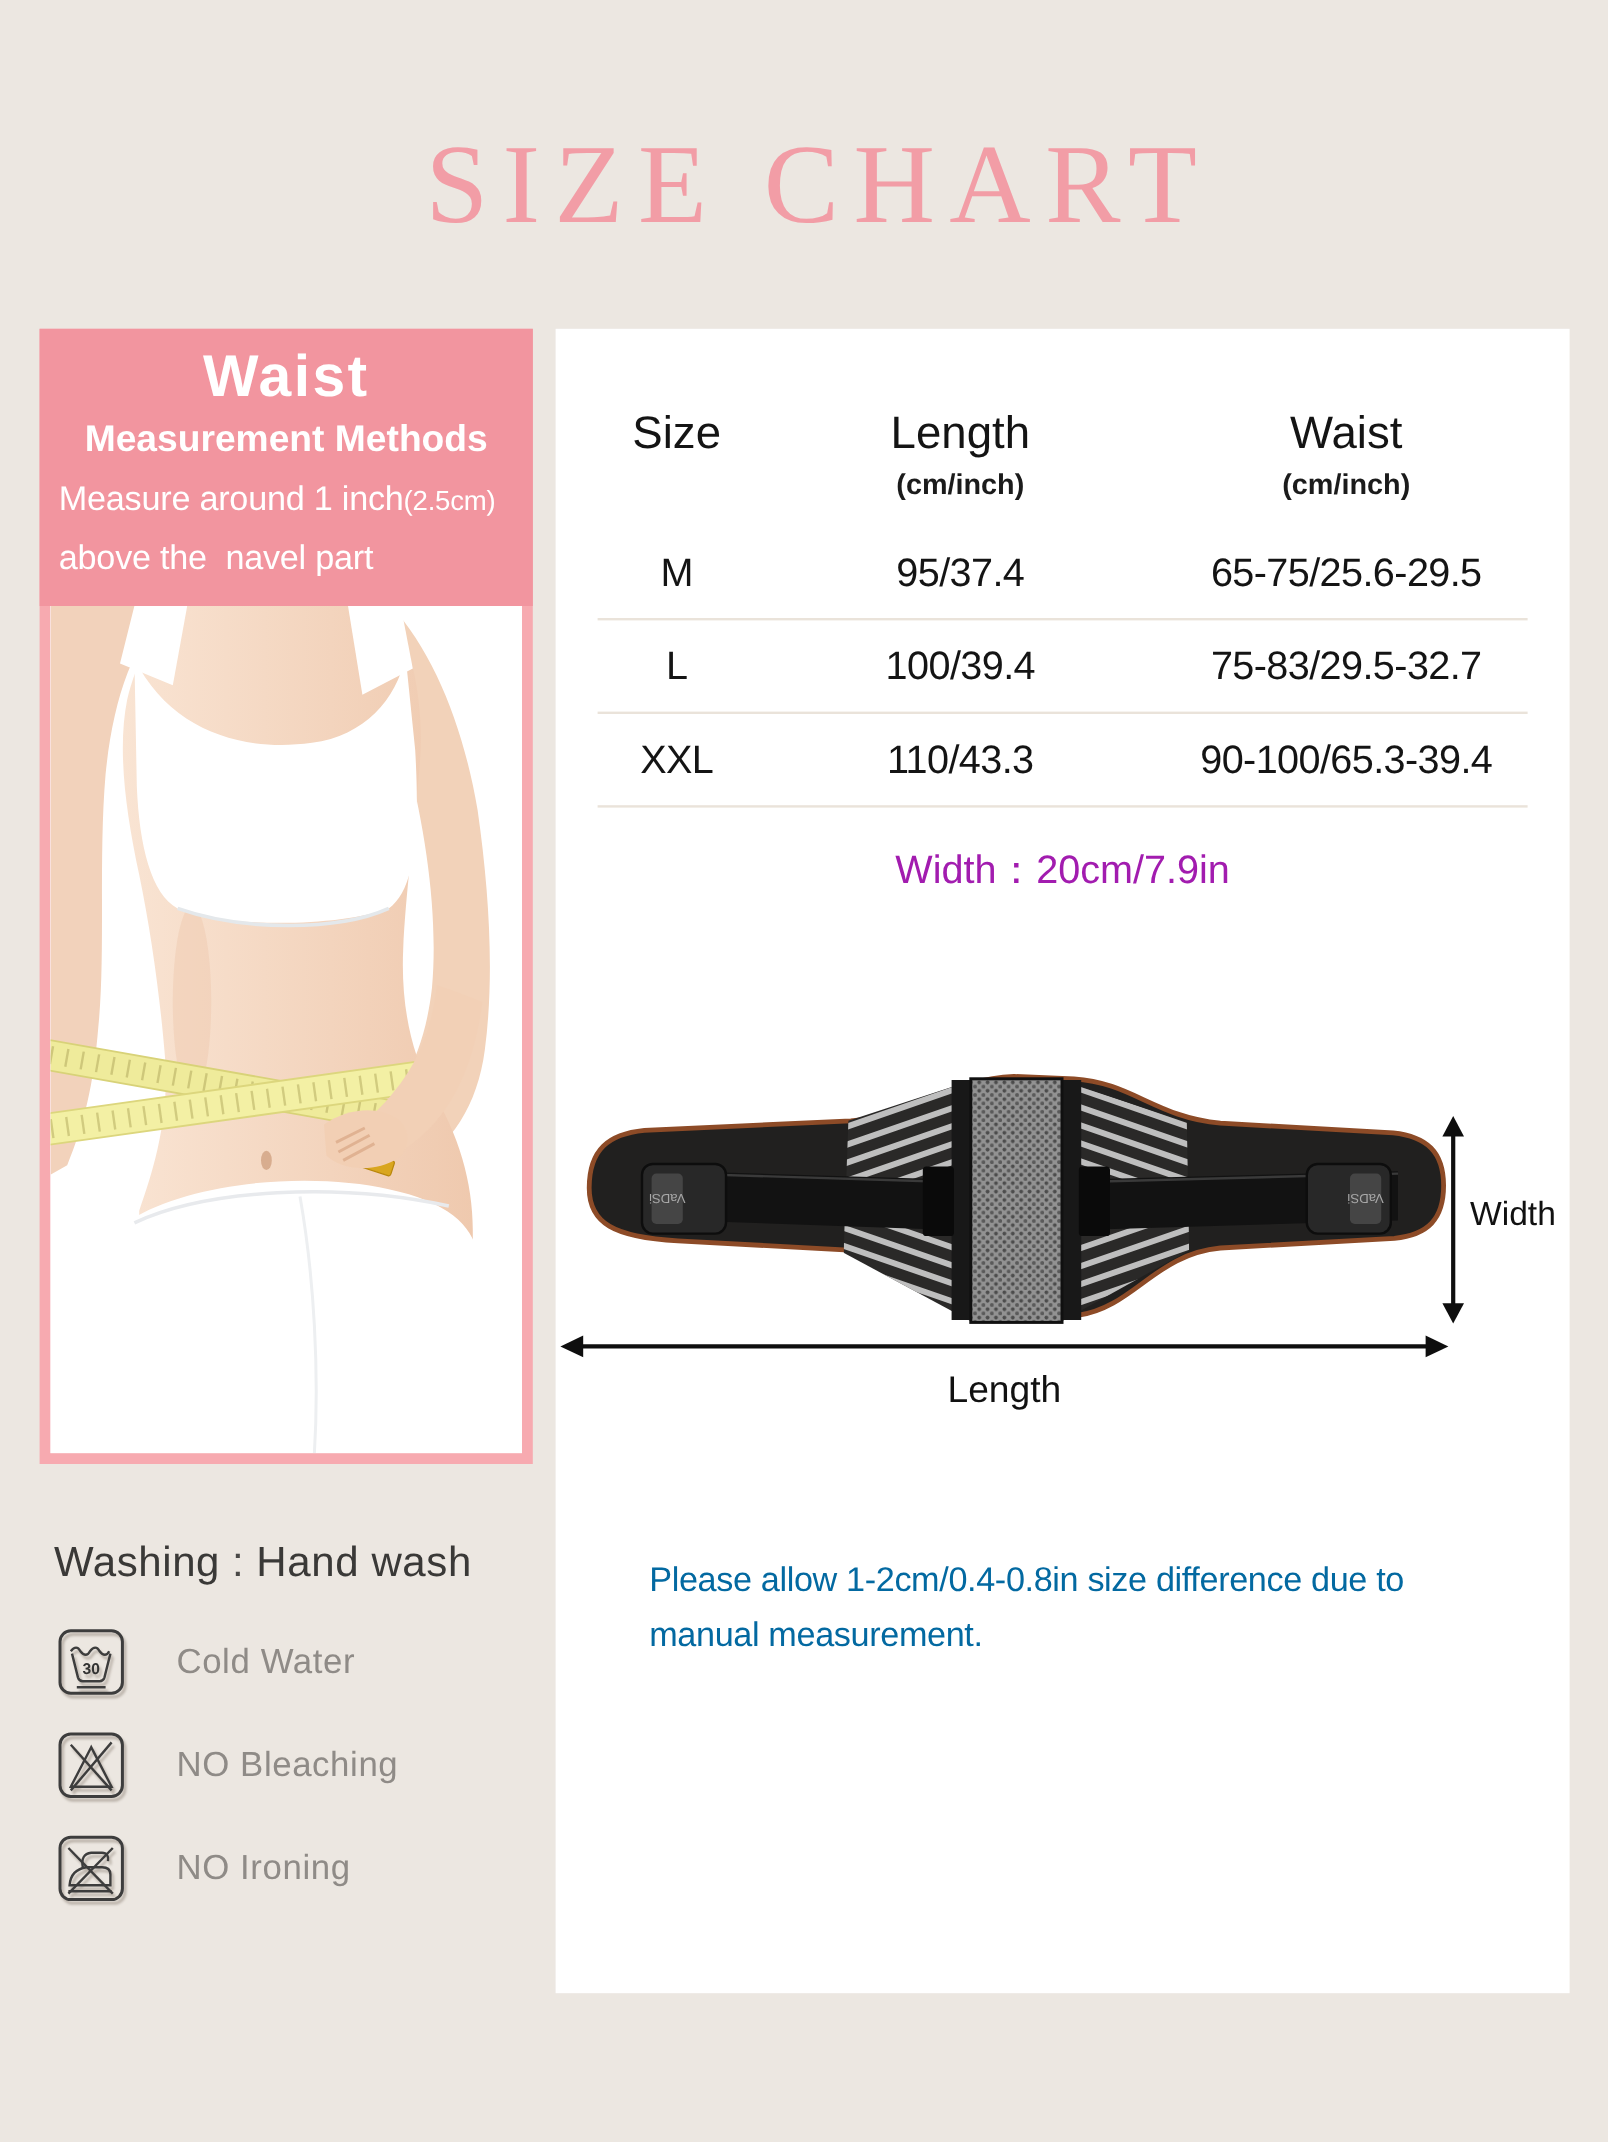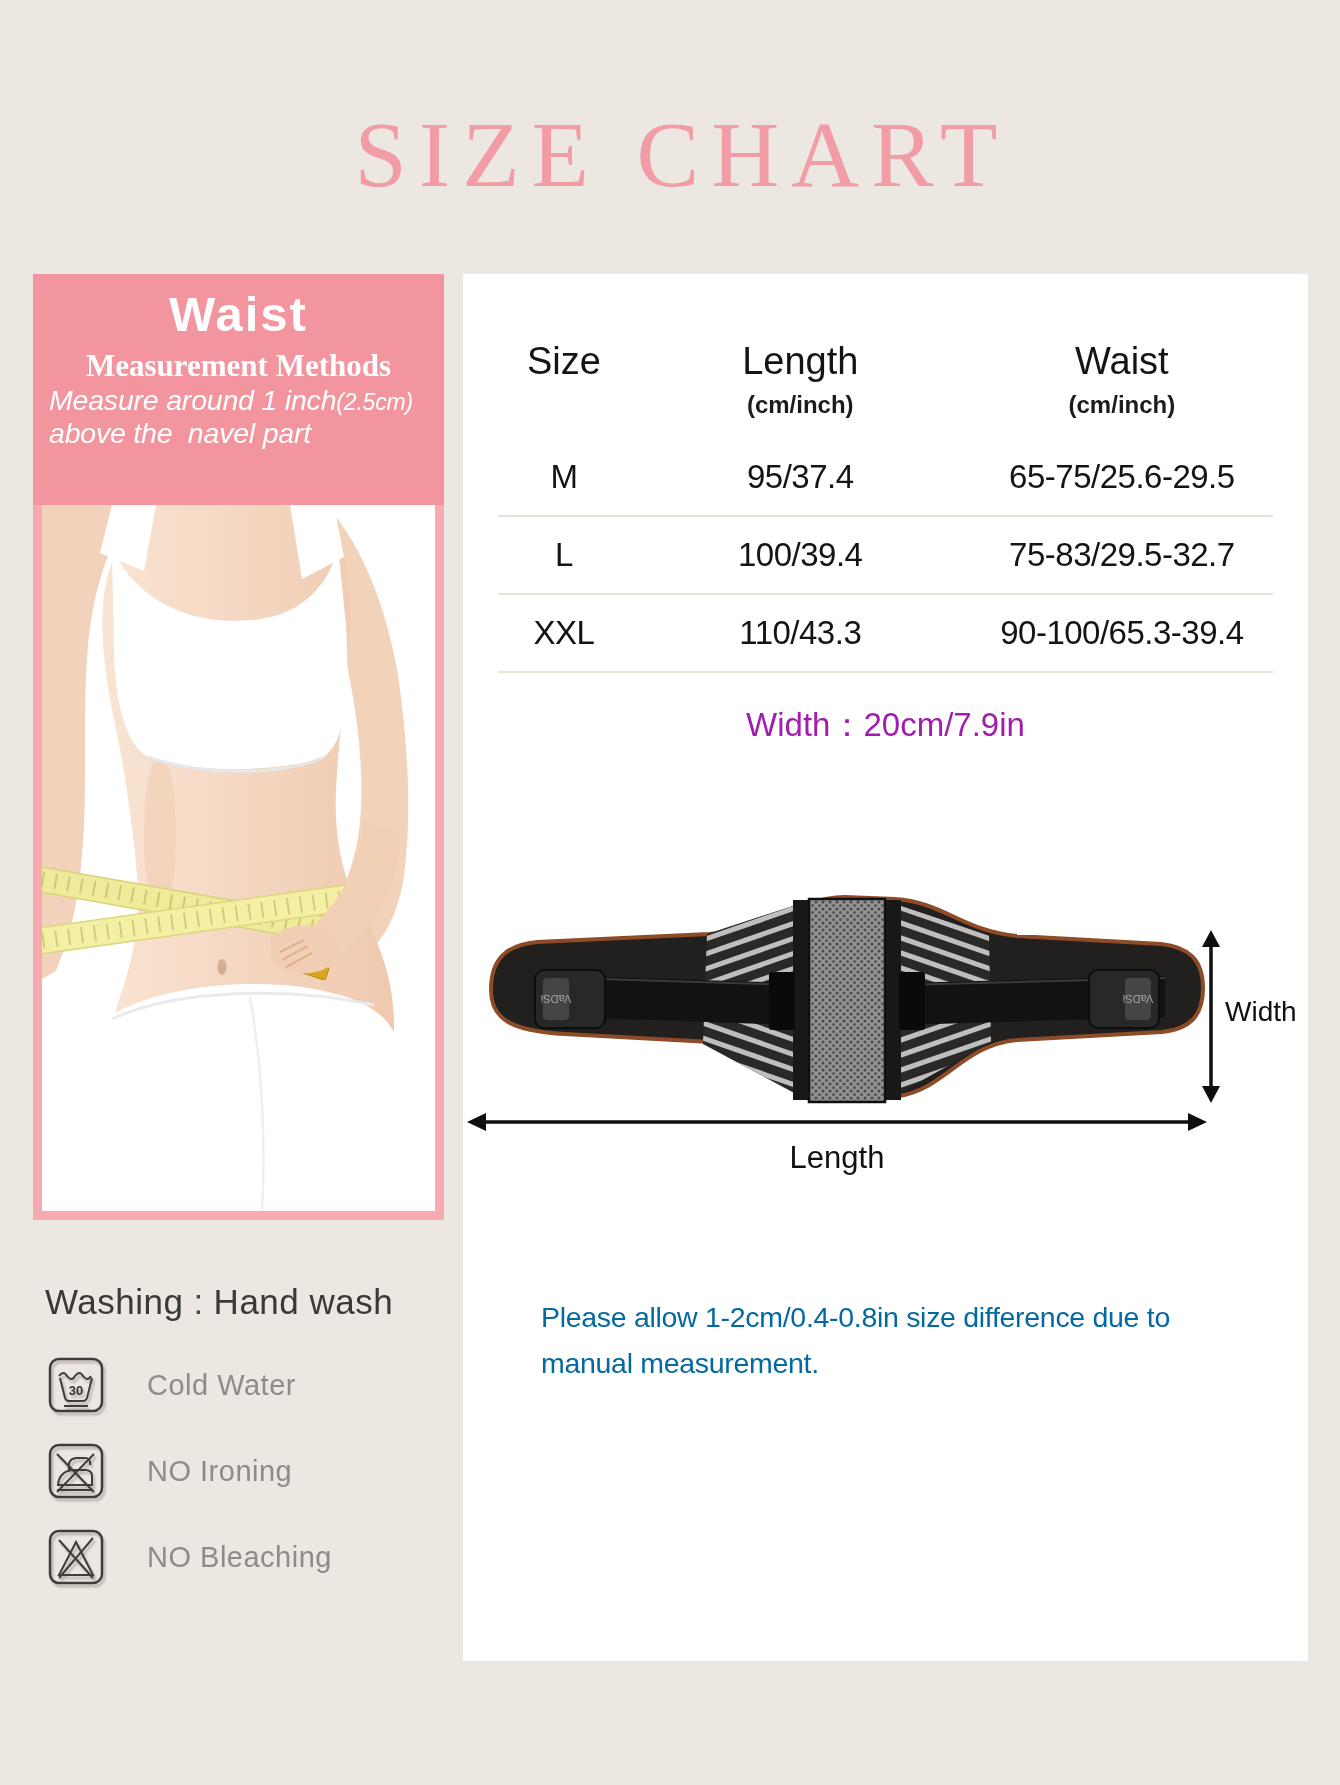--- a/index.html
+++ b/index.html
@@ -22,22 +22,22 @@
   
   .left-panel {
     position:absolute; left:33px; top:274px; width:411px; height:946px;
     background:#F7AAB0;
   }
   .pink-header {
     position:absolute; left:0; top:0; right:0; height:231px;
     background:#F2959F; color:#fff;
   }
   .pink-header .heading { text-align:center; padding-top:12px; font-size:49px; font-weight:bold; letter-spacing:2px; }
-  .pink-header .subheading { text-align:center; margin-top:6px; font-size:31px; font-weight:bold;font-family:Liberation Serif, serif; }
-  .pink-header .line { padding-left:16px; margin-top:0; font-size:28.5px; letter-spacing:-0.2px; white-space:pre-wrap;font-style:italic; }
+  .pink-header .subheading { text-align:center; margin-top:6px; font-size:31px; font-weight:bold; }
+  .pink-header .line { padding-left:16px; margin-top:16px; font-size:28.5px; letter-spacing:-0.2px; white-space:pre-wrap; }
   .pink-header .line .small { font-size:23px; }
   .photo {
     position:absolute; left:9px; right:9px; top:231px; bottom:9px;
     background:#ffffff; overflow:hidden;
   }
   .photo svg { display:block; width:100%; height:100%; }
   
   .right-panel {
     position:absolute; left:463px; top:274px; width:845px; height:1387px;
     background:#ffffff;
@@ -255,31 +255,31 @@
         <path d="M12,20 c3,-4 6,-4 8,0 c3,4 6,4 8,0 c3,-4 6,-4 8,0 c3,4 6,4 8,0" fill="none" stroke="#3d3d3d" stroke-width="2"></path>
         <path d="M13,22 L18,42 Q19,45 22,45 L36,45 Q39,45 40,42 L45,22" fill="none" stroke="#3d3d3d" stroke-width="2"></path>
         <text x="29" y="39" font-size="13" font-weight="bold" fill="#333" text-anchor="middle">30</text>
         <line x1="17" y1="50" x2="41" y2="50" stroke="#3d3d3d" stroke-width="2"></line>
       </svg>
       <div class="care-label">Cold Water</div>
     </div>
     <div class="care-item">
       <svg class="care-icon" viewBox="0 0 58 58">
         <rect x="3" y="3" width="52" height="52" rx="9" fill="none" stroke="#3d3d3d" stroke-width="2.5"></rect>
+        <polygon points="29,14 12,47 46,47" fill="none" stroke="#3d3d3d" stroke-width="2"></polygon>
+        <line x1="12" y1="12" x2="46" y2="50" stroke="#3d3d3d" stroke-width="2"></line>
+        <line x1="46" y1="10" x2="12" y2="50" stroke="#3d3d3d" stroke-width="2"></line>
+      </svg>
+      <div class="care-label">NO Bleaching</div>
+    </div>
+    <div class="care-item">
+      <svg class="care-icon" viewBox="0 0 58 58">
+        <rect x="3" y="3" width="52" height="52" rx="9" fill="none" stroke="#3d3d3d" stroke-width="2.5"></rect>
         <path d="M22,28 Q20,17 29,16 L38,16 Q44,16 43,23" fill="none" stroke="#3d3d3d" stroke-width="2"></path>
         <path d="M11,43 Q12,30 25,28 L38,28 Q45,28 45,34 L45,43 Z" fill="none" stroke="#3d3d3d" stroke-width="2"></path>
         <line x1="10" y1="48" x2="46" y2="48" stroke="#3d3d3d" stroke-width="2"></line>
         <line x1="10" y1="12" x2="47" y2="50" stroke="#3d3d3d" stroke-width="2"></line>
         <line x1="47" y1="12" x2="10" y2="50" stroke="#3d3d3d" stroke-width="2"></line>
       </svg>
       <div class="care-label">NO Ironing</div>
     </div>
-    <div class="care-item">
-      <svg class="care-icon" viewBox="0 0 58 58">
-        <rect x="3" y="3" width="52" height="52" rx="9" fill="none" stroke="#3d3d3d" stroke-width="2.5"></rect>
-        <polygon points="29,14 12,47 46,47" fill="none" stroke="#3d3d3d" stroke-width="2"></polygon>
-        <line x1="12" y1="12" x2="46" y2="50" stroke="#3d3d3d" stroke-width="2"></line>
-        <line x1="46" y1="10" x2="12" y2="50" stroke="#3d3d3d" stroke-width="2"></line>
-      </svg>
-      <div class="care-label">NO Bleaching</div>
-    </div>
   </div>
 </div>
 
 </body></html>

